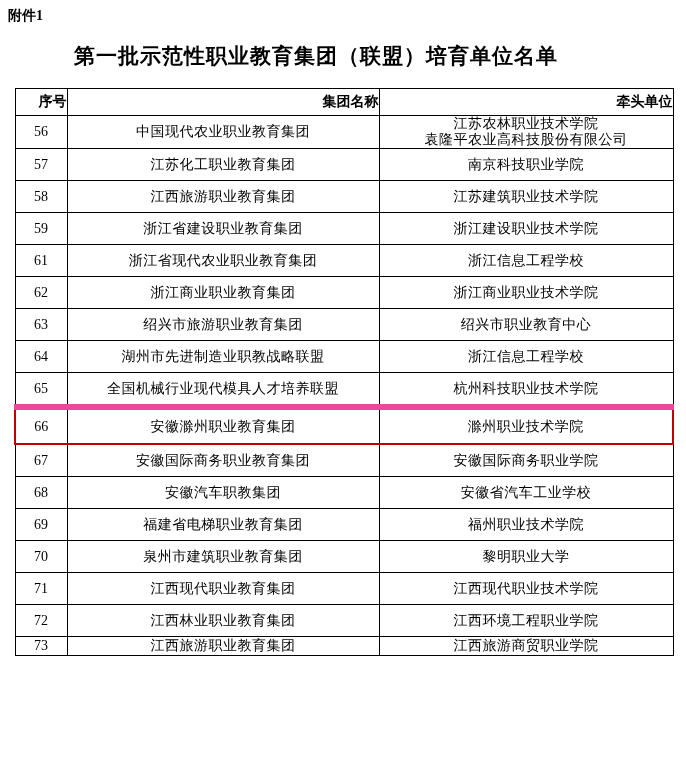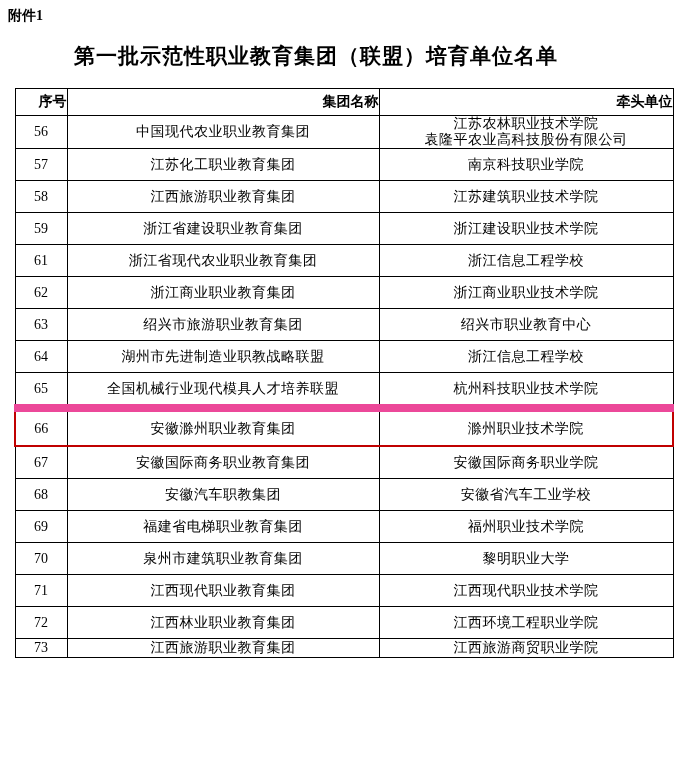--- a/index.html
+++ b/index.html
@@ -74,21 +74,21 @@
   td.lead { font-size: 14px; letter-spacing: 0.5px; }
 
   .two-line {
     line-height: 1.15;
     font-size: 14px;
   }
   .two-line span { display: block; }
 
   
   tr.hl td {
-    border-top: 8px solid #ec4899;
+    border-top: 6px solid #ec4899;
     border-bottom: 2px solid #c00000;
     height: 33px;
   }
   tr.hl td:first-child { border-left: 2px solid #c00000; }
   tr.hl td:last-child { border-right: 2px solid #c00000; }
 
   
   tr.greenmark td:first-child {
     border-left: 2px solid #2f7d32;
   }

